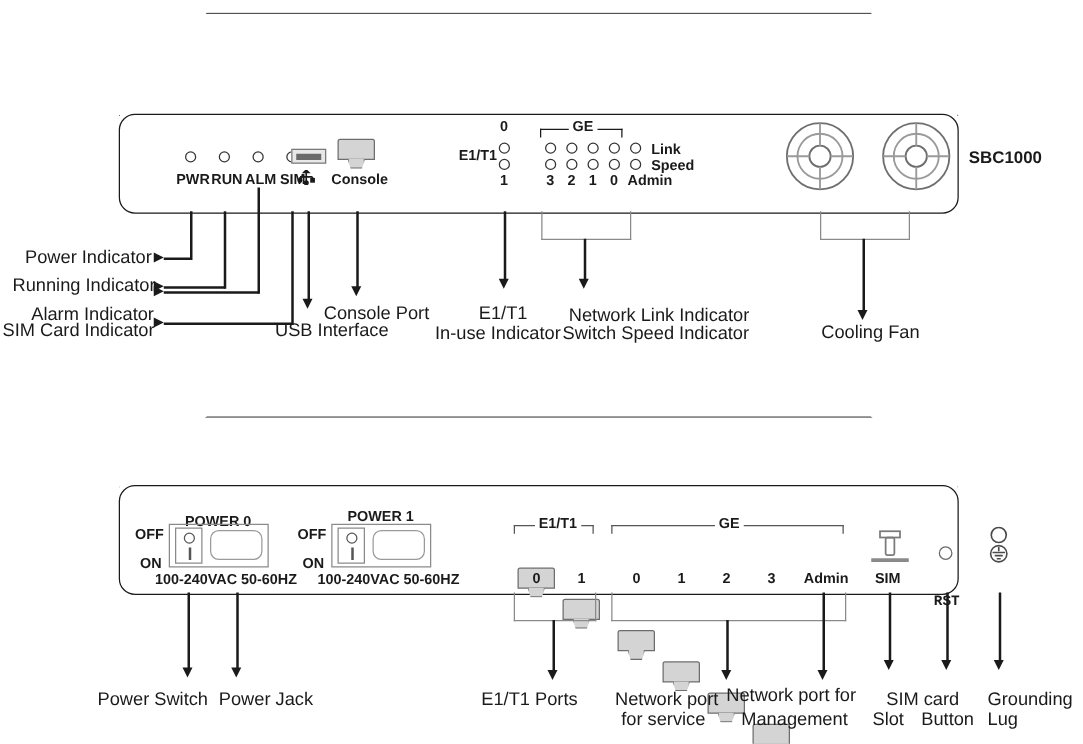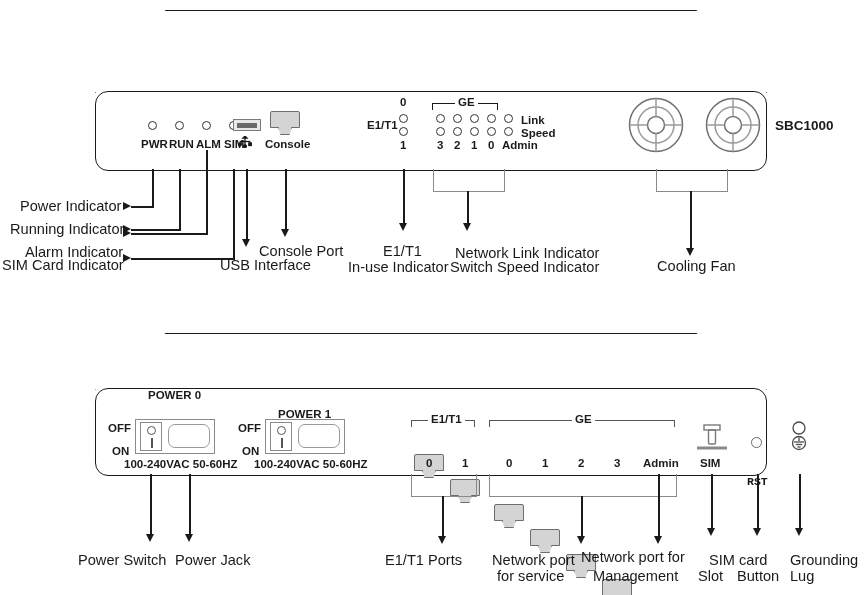--- a/index.html
+++ b/index.html
@@ -168,21 +168,21 @@
 
 <div class="bracket" style="left:656px;top:169px;width:70px;height:22px;"></div>
 <div class="vline" style="left:690px;top:191px;height:59px;"></div>
 <div class="arrow-down" style="left:686px;top:248px;"></div>
 <div class="abs callout" style="left:657px;top:258px;">Cooling Fan</div>
 
 <div class="chassis-top" style="left:95px;top:333px;width:670px;height:56px;
      clip-path:polygon(10.5% 0,89.5% 0,100% 100%,0 100%);"></div>
 <div class="face" style="left:95px;top:388px;width:670px;height:86px;"></div>
 
-<div class="abs pl" style="left:148px;top:389px;">POWER 0</div>
+<div class="abs pl" style="left:148px;top:412px;">POWER 0</div>
 <div class="abs pl" style="left:108px;top:422px;">OFF</div>
 <div class="abs pl" style="left:112px;top:445px;">ON</div>
 <div class="abs" style="left:135px;top:419px;width:80px;height:35px;border:1.3px solid #8a8a8a;box-sizing:border-box;"></div>
 <div class="abs" style="left:140px;top:422px;width:22px;height:29px;border:1.3px solid #8a8a8a;box-sizing:border-box;">
   <div class="abs" style="left:6px;top:3px;width:9px;height:9px;border:1.4px solid #555;border-radius:50%;box-sizing:border-box;"></div>
   <div class="abs" style="left:10px;top:15px;width:1.5px;height:10px;background:#555;"></div>
 </div>
 <div class="abs" style="left:168px;top:424px;width:42px;height:24px;border:1.4px solid #9a9a9a;border-radius:7px;box-sizing:border-box;"></div>
 <div class="abs pl" style="left:124px;top:458px;">100-240VAC 50-60HZ</div>
 

